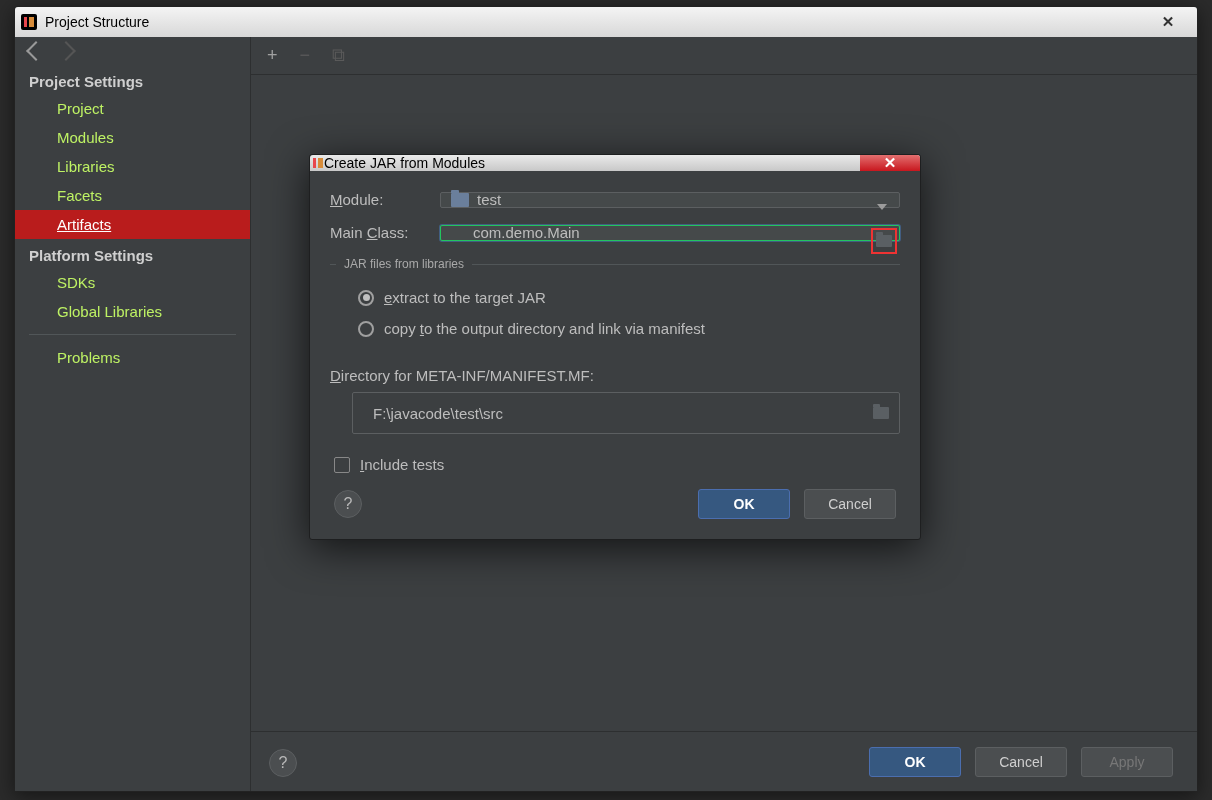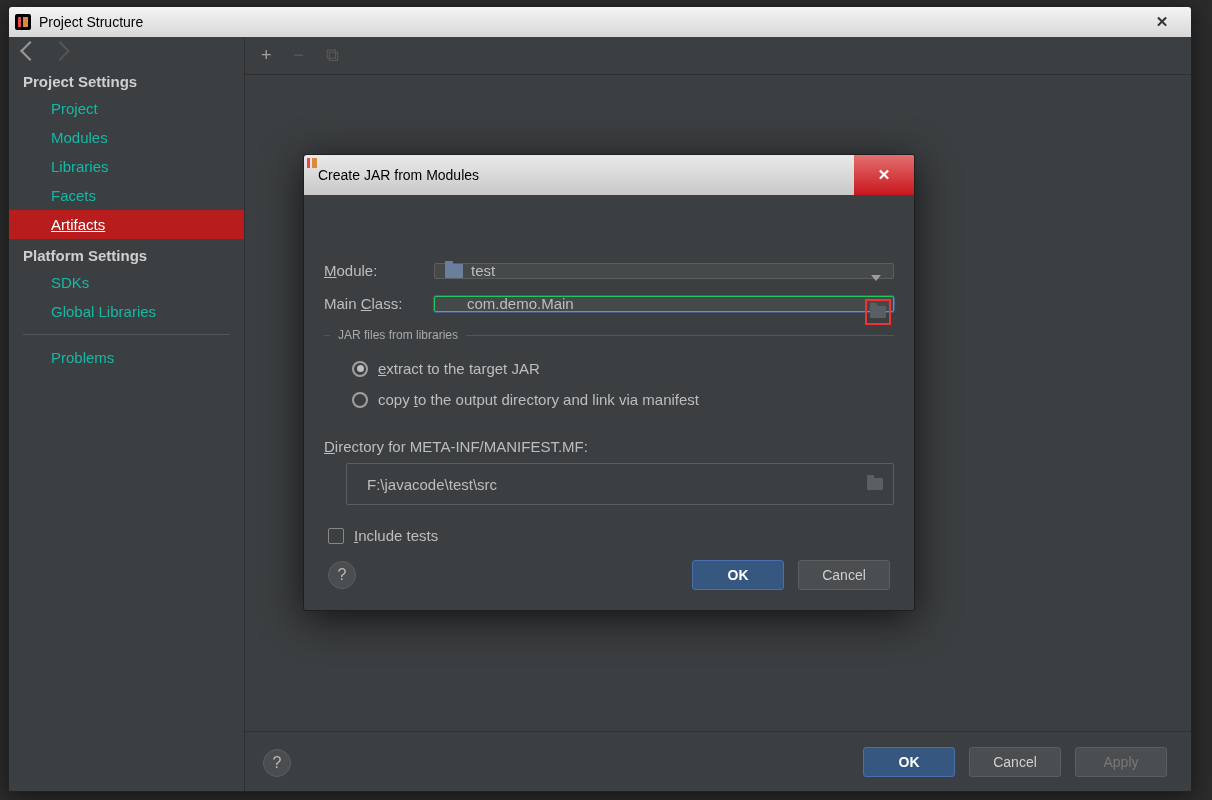--- a/index.html
+++ b/index.html
@@ -1,19 +1,19 @@
 <!DOCTYPE html>
 <html><head>
 <meta charset="utf-8">
 <style>
 * { box-sizing: border-box; margin: 0; padding: 0; font-family: "Segoe UI", Arial, sans-serif; }
 html, body { width: 1212px; height: 800px; background: #2b2b2b; overflow: hidden; }
 
 .window {
-  position: absolute; left: 8px; top: 6px; width: 1184px; height: 786px;
+  position: absolute; left: 14px; top: 6px; width: 1184px; height: 786px;
   background: #3c3f41; border: 1px solid #222; border-radius: 3px;
   box-shadow: 0 4px 20px rgba(0,0,0,.5);
 }
 .titlebar {
   height: 30px; display:flex; align-items:center; justify-content:space-between;
   background: linear-gradient(#f4f4f4,#d8d8d8); border-top-left-radius:3px; border-top-right-radius:3px;
   padding: 0 0 0 6px;
 }
 .titlebar-left { display:flex; align-items:center; gap:8px; }
 .titlebar .app-icon {
@@ -29,21 +29,21 @@
 
 .body { position:absolute; left:0; top:30px; right:0; bottom:0; display:flex; }
 
 
 .sidebar { width:236px; background:#3c3f41; border-right:1px solid #2d2f30; display:flex; flex-direction:column; }
 .sidebar-nav { height:28px; display:flex; align-items:center; gap:16px; padding:4px 14px; }
 .arrow { width:14px; height:14px; border:solid #999; border-width:0 0 2px 2px; transform:rotate(45deg); }
 .arrow.fwd { border-color:#555; transform:rotate(225deg); }
 .sidebar h4 { color:#cfcfcf; font-size:15px; font-weight:600; padding:8px 14px 4px; }
 .sidebar ul { list-style:none; }
-.sidebar li { padding:6px 14px 6px 42px; color:#14b8a6; font-size:15px; cursor:pointer; }
+.sidebar li { padding:6px 14px 6px 42px; color:#bef264; font-size:15px; cursor:pointer; }
 .sidebar li.selected { background:#b91c1c; color:#fff;text-decoration:underline; }
 .sidebar hr { border:none; border-top:1px solid #515658; margin:8px 14px; }
 
 
 .main { flex:1; background:#3c3f41; position:relative; }
 .toolbar { height:38px; border-bottom:1px solid #2d2f30; display:flex; align-items:center; gap:22px; padding:0 16px; }
 .tb-ico { color:#a0a0a0; font-size:18px; cursor:pointer; }
 .tb-ico.dim { color:#5a5a5a; }
 
 
@@ -58,30 +58,30 @@
 }
 .btn.primary { background:#365880; border-color:#4b6eaf; color:#fff; font-weight:600; }
 .btn.disabled { color:#777; }
 
 
 .dialog {
   position:absolute; left:294px; top:147px; width:612px; background:#3c3f41;
   border:1px solid #1e1f20; border-radius:3px; box-shadow:0 8px 40px rgba(0,0,0,.7);
 }
 .dlg-title {
-  height:40px; background:linear-gradient(#eaeaea,#c8c8c8); display:flex; align-items:center; justify-content:space-between;
+  height:16px; background:linear-gradient(#eaeaea,#c8c8c8); display:flex; align-items:center; justify-content:space-between;
   padding-left:6px; border-top-left-radius:3px; border-top-right-radius:3px;
 }
 .dlg-title .lbl { font-size:14px; color:#000; }
 .dlg-close {
   width:60px; height:100%; background:linear-gradient(#e36f6f,#c8171e);
   display:flex; align-items:center; justify-content:center; color:#fff; font-size:15px; font-weight:bold;
   border-top-right-radius:3px; cursor:pointer;
 }
-.dlg-body { padding:20px 20px 16px; color:#bdbdbd; font-size:15px;margin-top:47px; }
+.dlg-body { padding:20px 20px 16px; color:#bdbdbd; font-size:15px; }
 .row { display:flex; align-items:center; margin-bottom:16px; gap:10px; }
 .row label { width:100px; }
 .underline { text-decoration: underline; }
 .select, .input {
   flex:1; height:16px; background:#45494a; border:1px solid #5c5f61; border-radius:2px;
   display:flex; align-items:center; padding:0 10px; color:#bdbdbd; position:relative;
 }
 .input.focused { border:1px solid #22c55e; box-shadow:0 0 0 1px rgba(75,141,224,.4);padding-left:32px; }
 .caret { position:absolute; right:12px; top:11px; width:0;height:0;border-left:5px solid transparent;border-right:5px solid transparent;border-top:6px solid #9c9c9c; }
 .folder-ico { width:18px;height:14px;background:#6a7f9c;margin-right:8px;display:inline-block;border-radius:1px;position:relative; }

